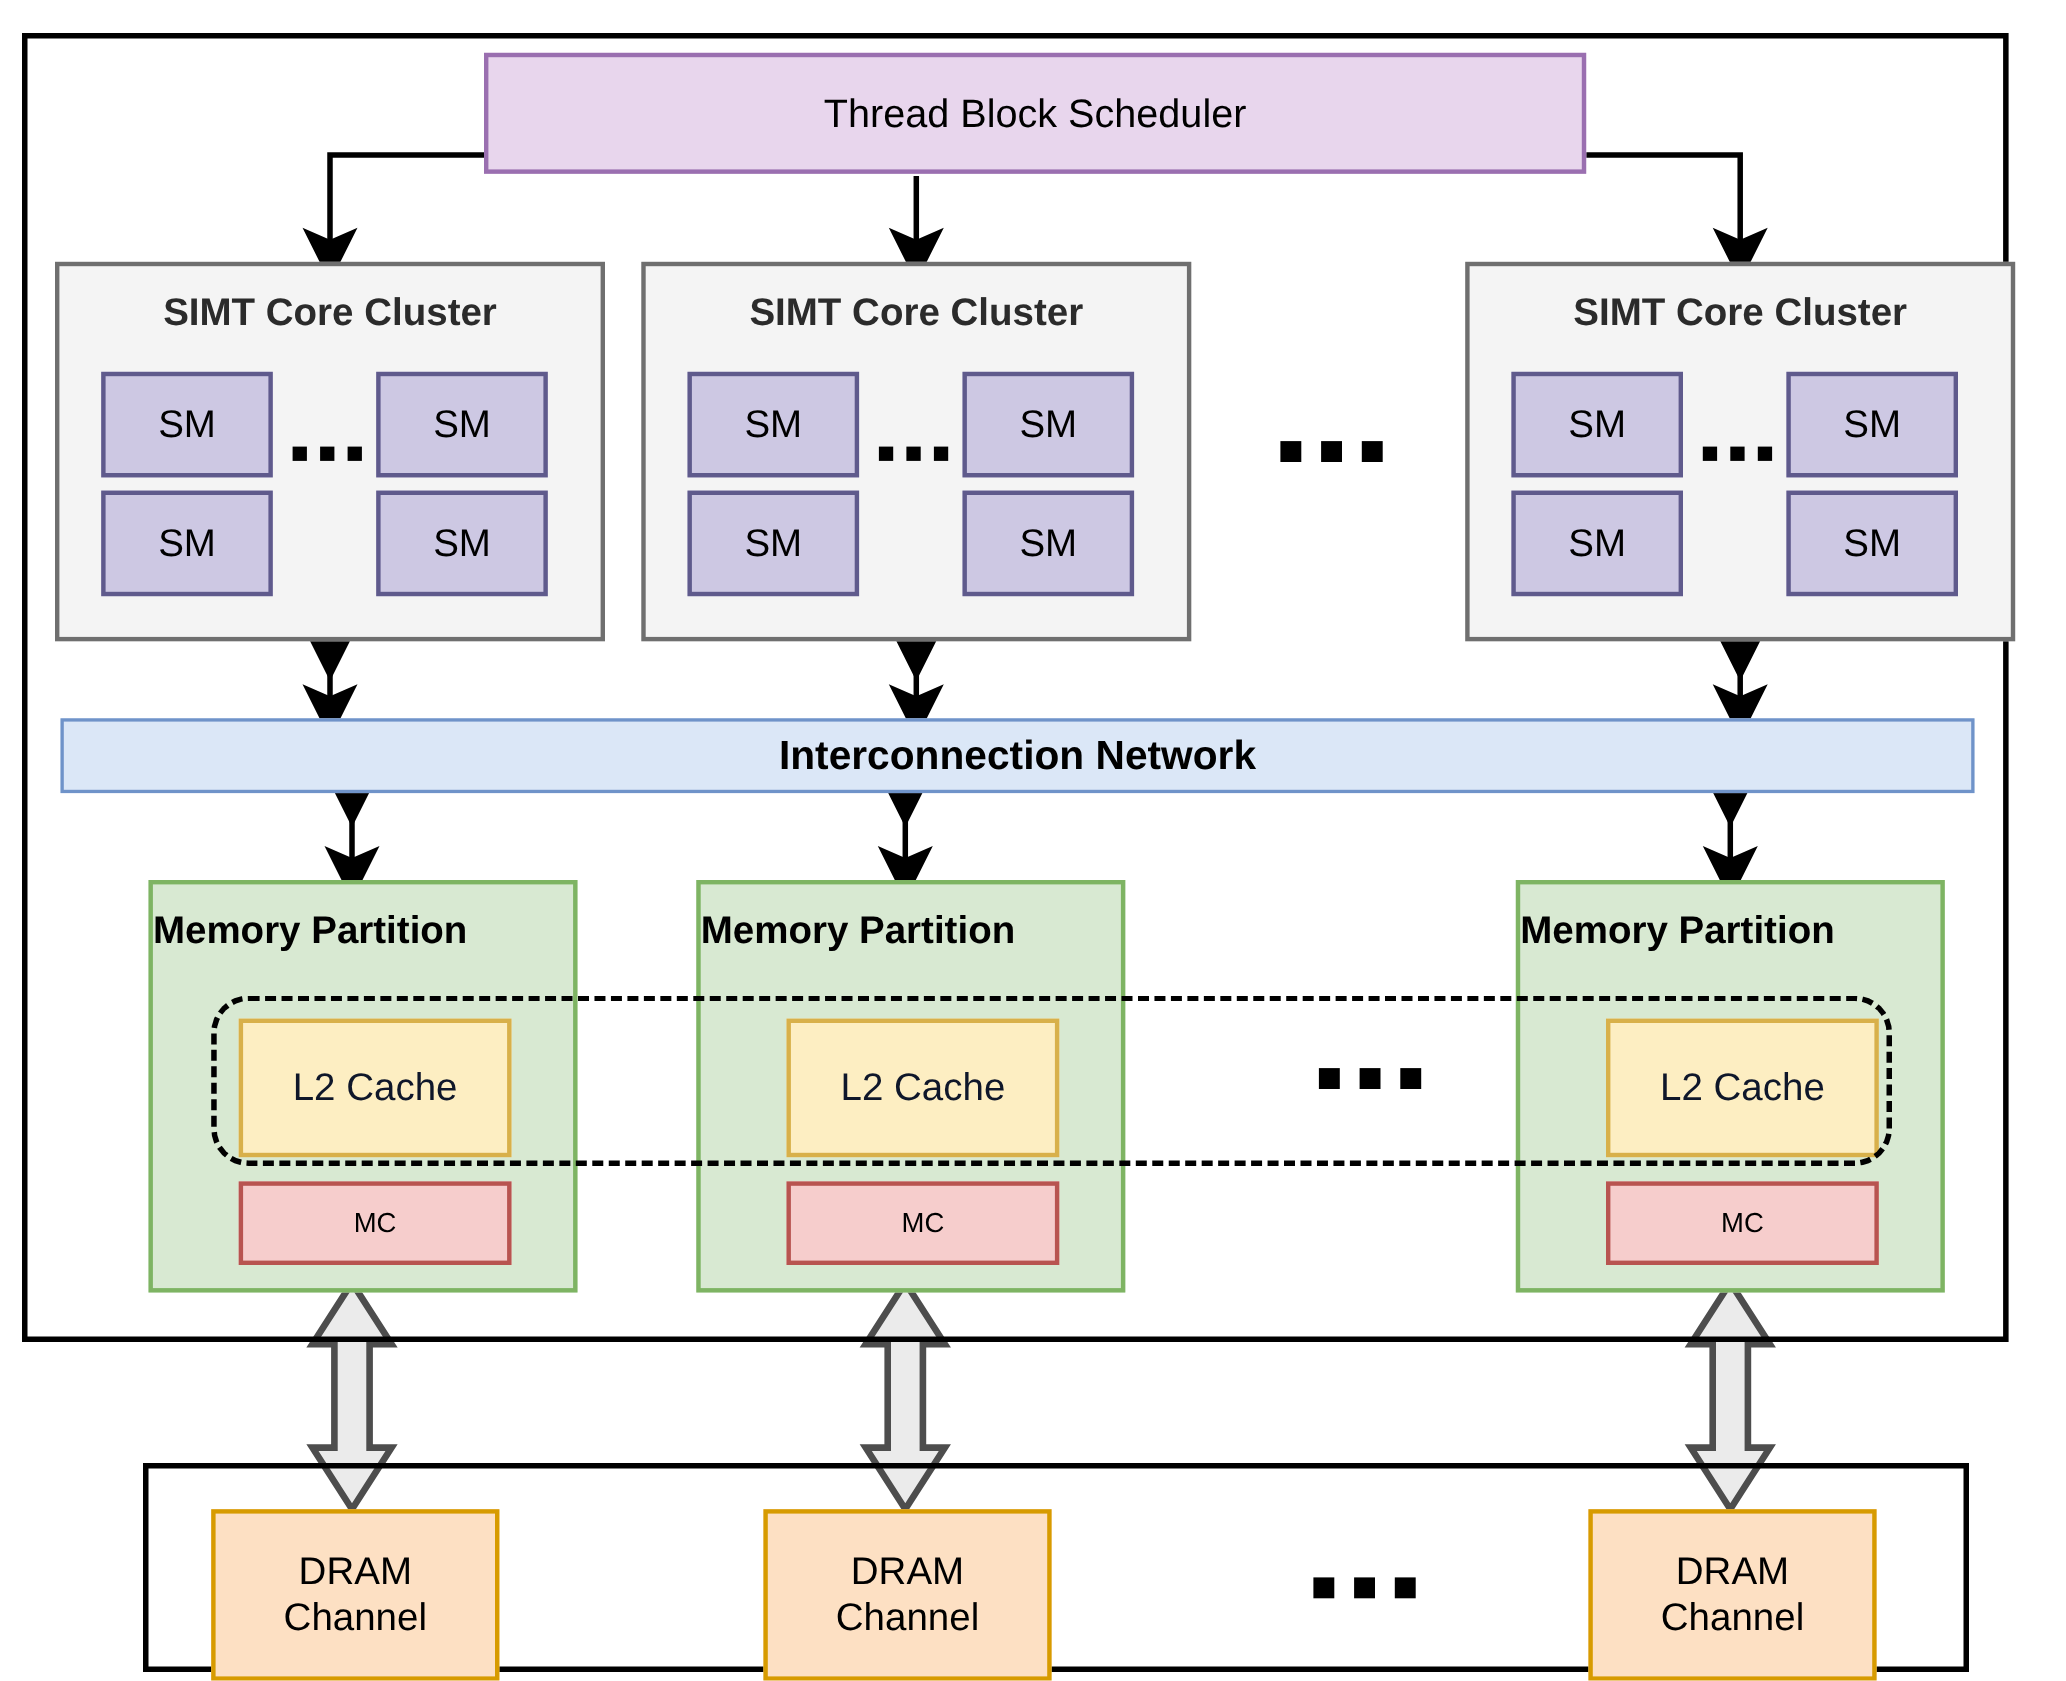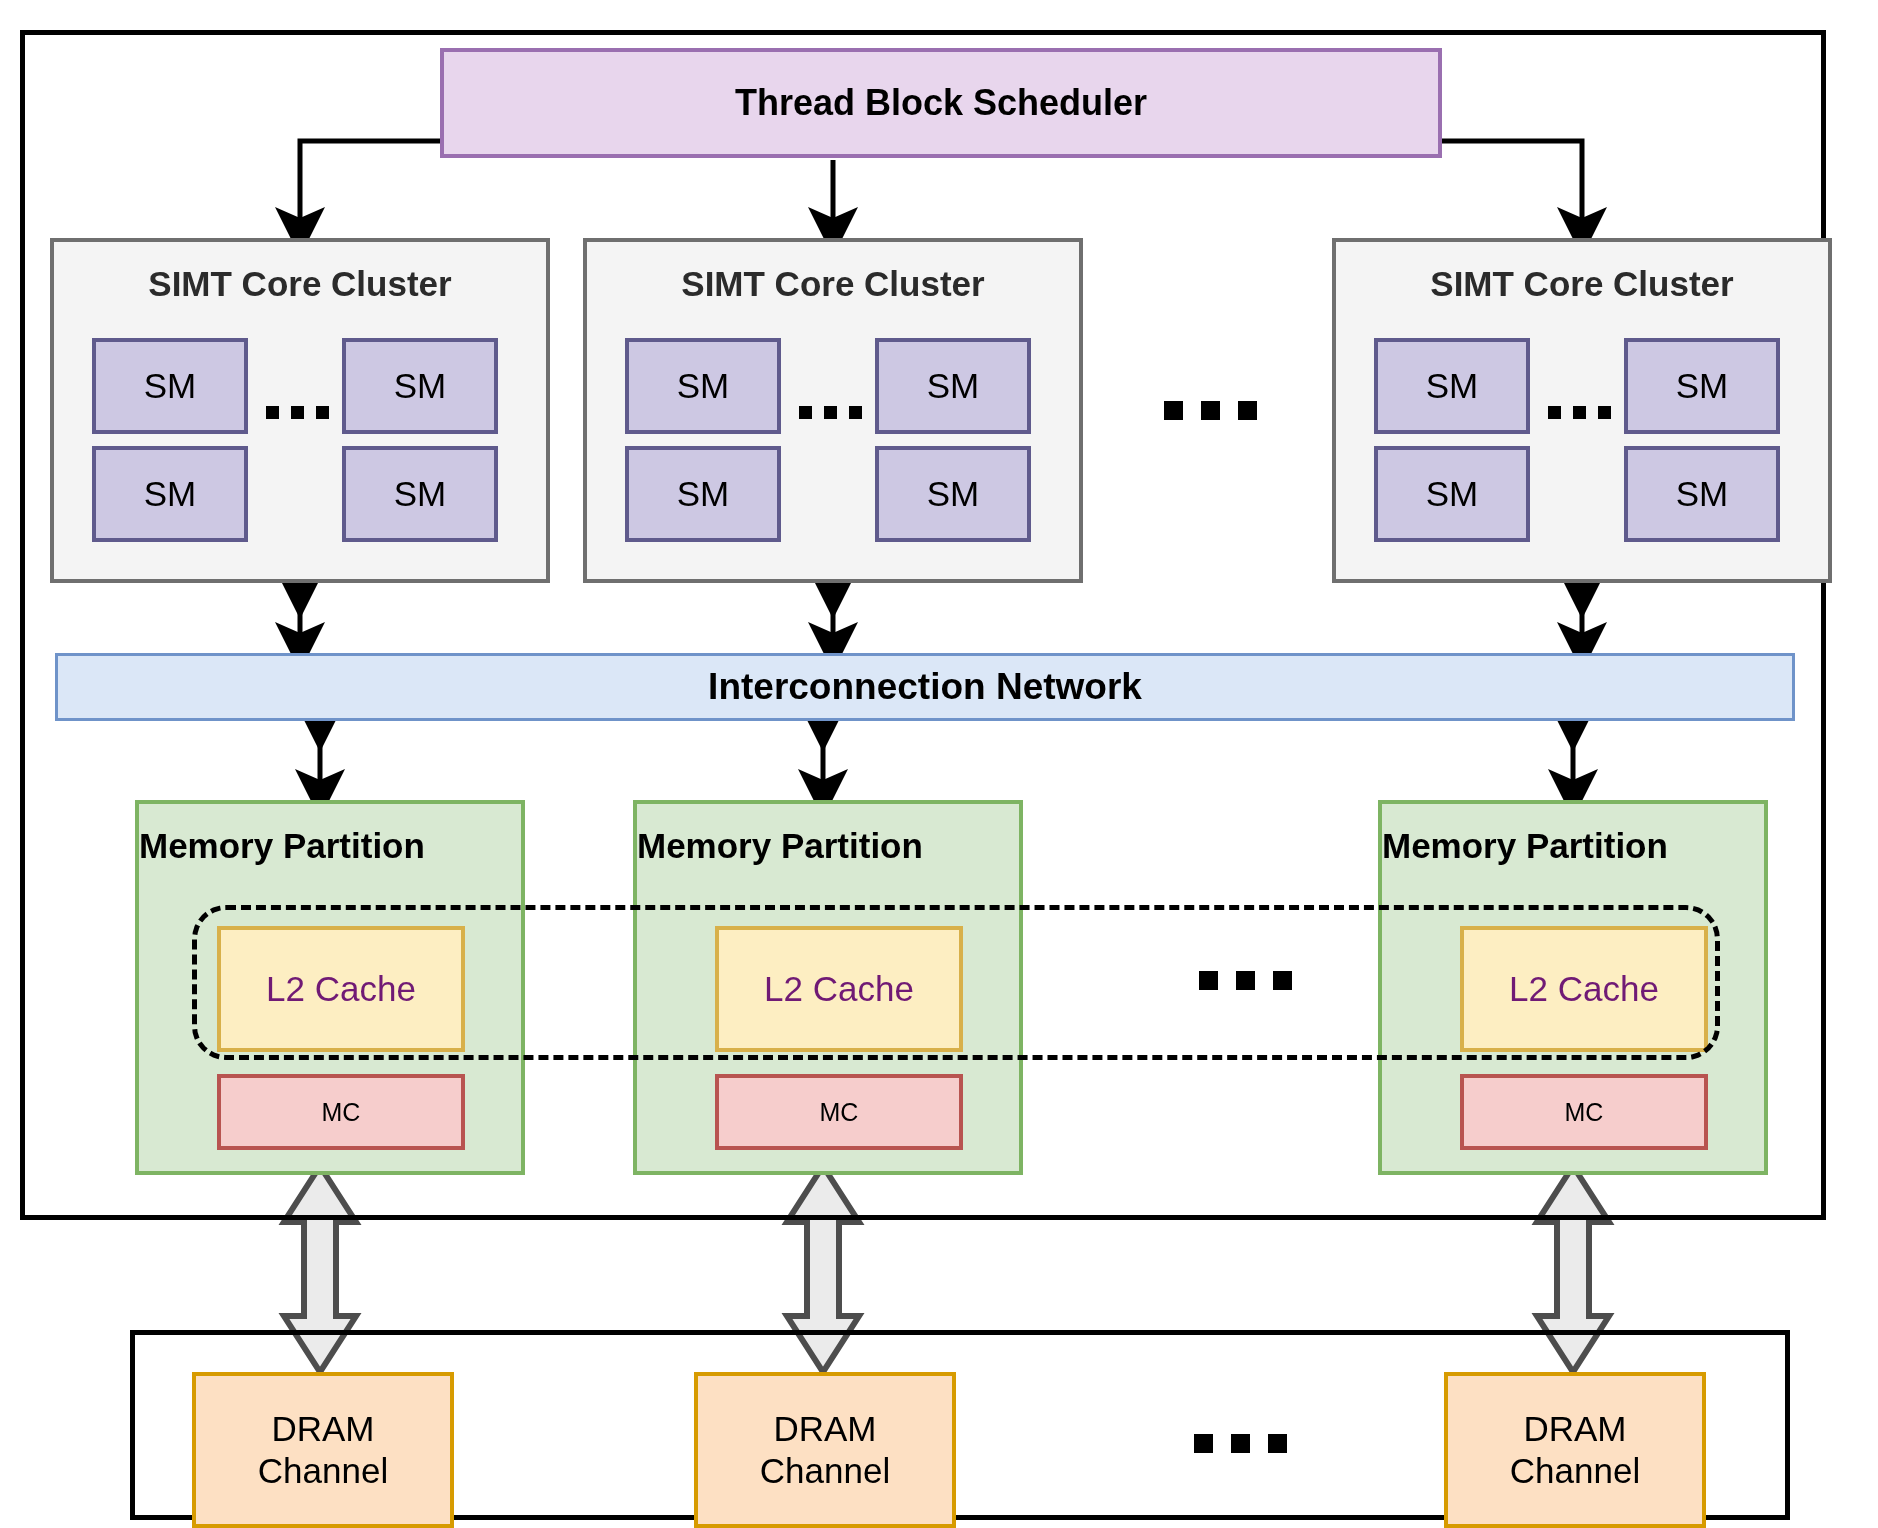--- a/index.html
+++ b/index.html
@@ -31,21 +31,21 @@
     background: transparent;
   }
 
   
   .tbs {
     left: 440px; top: 48px; width: 1002px; height: 110px;
     background: #e8d6ed;
     border: 4px solid #9a6fb0;
     display: flex; align-items: center; justify-content: center;
     flex-direction: column;
-    font-weight: bold;
+    font-weight: normal;
     font-size: 36px;
     color: #000000;
     line-height: 1.22;
     text-align: center;
   }
   .tbs .l { display: block; }
 
   
   .cluster {
     top: 238px; width: 500px; height: 345px;
@@ -112,21 +112,21 @@
     font-weight: bold;
     font-size: 35px;
     color: #000000;
   }
   .l2 {
     position: absolute;
     left: 78px; top: 122px; width: 240px; height: 118px;
     background: #fdeec2;
     border: 4px solid #d8b04a;
     display: flex; align-items: center; justify-content: center;
-    font-size: 35px; color: #701a75;
+    font-size: 35px; color: #0f172a;
   }
   .mc {
     position: absolute;
     left: 78px; top: 270px; width: 240px; height: 68px;
     background: #f6cdcc;
     border: 4px solid #b85450;
     display: flex; align-items: center; justify-content: center;
     font-size: 25px; color: #000000;
   }
 

